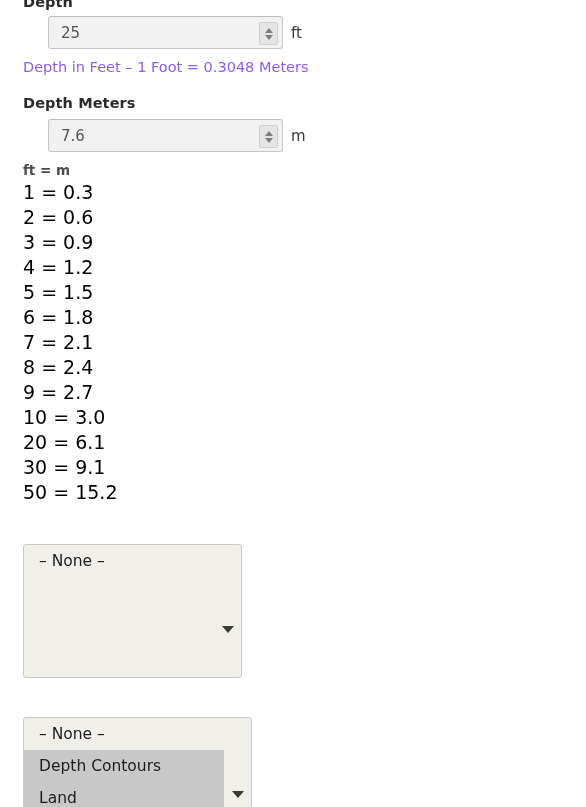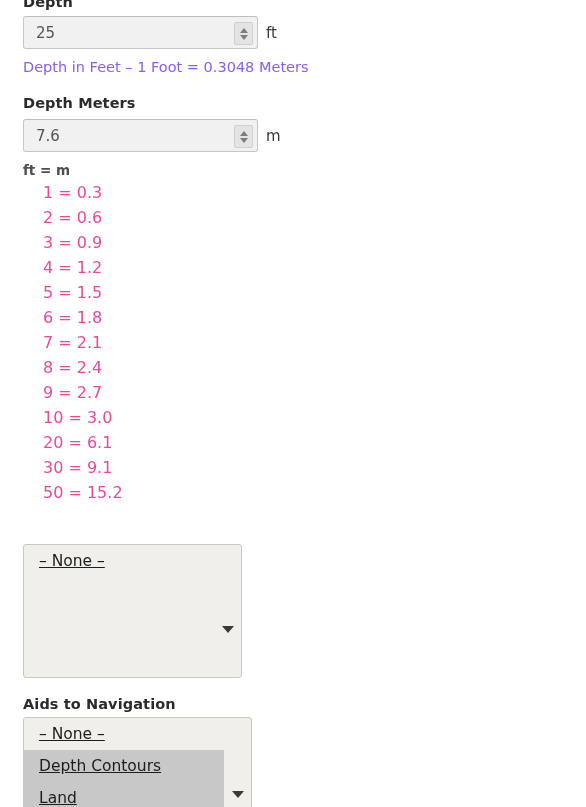--- a/index.html
+++ b/index.html
@@ -19,21 +19,21 @@
 
   
   .field-label {
     font-size: 14.5px;
     font-weight: bold;
     color: #2b2b2b;
     letter-spacing: 0.1px;
     line-height: 17px;
   }
 
-  .spin-row { display: flex; align-items: center; }
+  .spin-row { display: flex; align-items: center; margin-left: 25px; }
 
   .spinner-wrap {
     position: relative;
     width: 235px;
     height: 33px;
     background: #f1f1f1;
     border: 1px solid #c6c6c6;
     border-top-color: #bdbdbd;
     border-radius: 3px;
     display: flex;
@@ -84,43 +84,41 @@
   }
 
   
   .conv-head {
     font-size: 13.5px;
     font-weight: bold;
     color: #4d4d4d;
     line-height: 19px;
   }
   .conv-row {
-    font-size: 16px;
-    color: #ec4899;
+    font-size: 19px;
+    color: #000000;
     line-height: 25px;
     white-space: pre;
-    margin-left: 20px;
   }
 
   
   .select-box {
     position: relative;
     background: #f0efea;
     border: 1px solid #c9c9c4;
     border-radius: 3px;
     overflow: hidden;
   }
   .opt {
     font-size: 15.5px;
     color: #1d1d1d;
     height: 32px;
     line-height: 32px;
     padding-left: 15px;
     white-space: nowrap;
-    text-decoration: underline;
   }
   .opt.sel { background: #c8c8c8; }
   .sel-arrow {
     position: absolute;
     width: 0; height: 0;
     border-left: 6px solid transparent;
     border-right: 6px solid transparent;
     border-top: 7px solid #3a3a35;
   }
 </style>
@@ -177,21 +175,20 @@
         <div class="conv-row">50 = 15.2</div>
       </div>
   </div>
 
 
   <div class="select-box" id="bottom-composition-select" style="position:absolute; left:23px; top:544px; width:219px; height:134px;">
     <div class="opt">– None –</div>
       <span class="sel-arrow" style="right:7px; top:81px;"></span>
   </div>
 
-  <div class="field-label" style="position:absolute; left:23px; top:696px;">Aids to Navigation</div>
 
   <div class="select-box" id="aids-to-navigation-select" style="position:absolute; left:23px; top:717px; width:229px; height:102px;">
     <div class="opt">– None –</div>
       <div class="opt sel" style="width: 200px;">Depth Contours</div>
       <div class="opt sel" style="width: 200px;">Land</div>
       <span class="sel-arrow" style="right:7px; top:73px;"></span>
   </div>
 
 </div>
 

